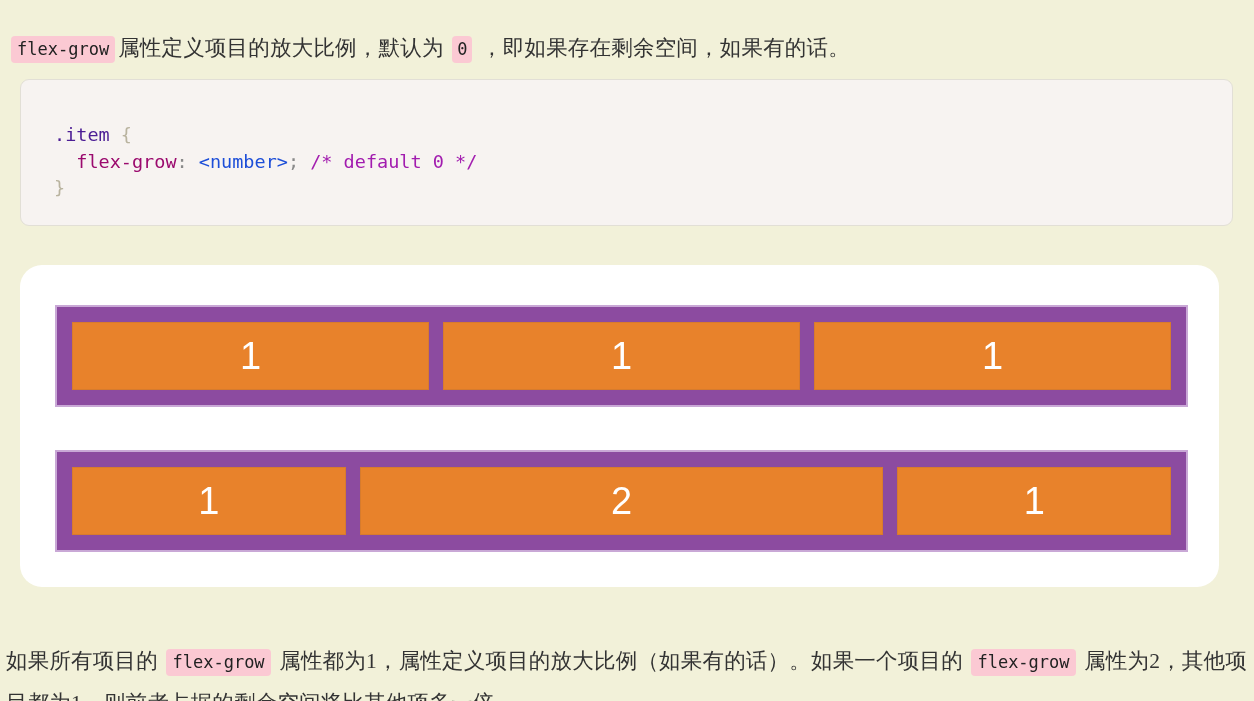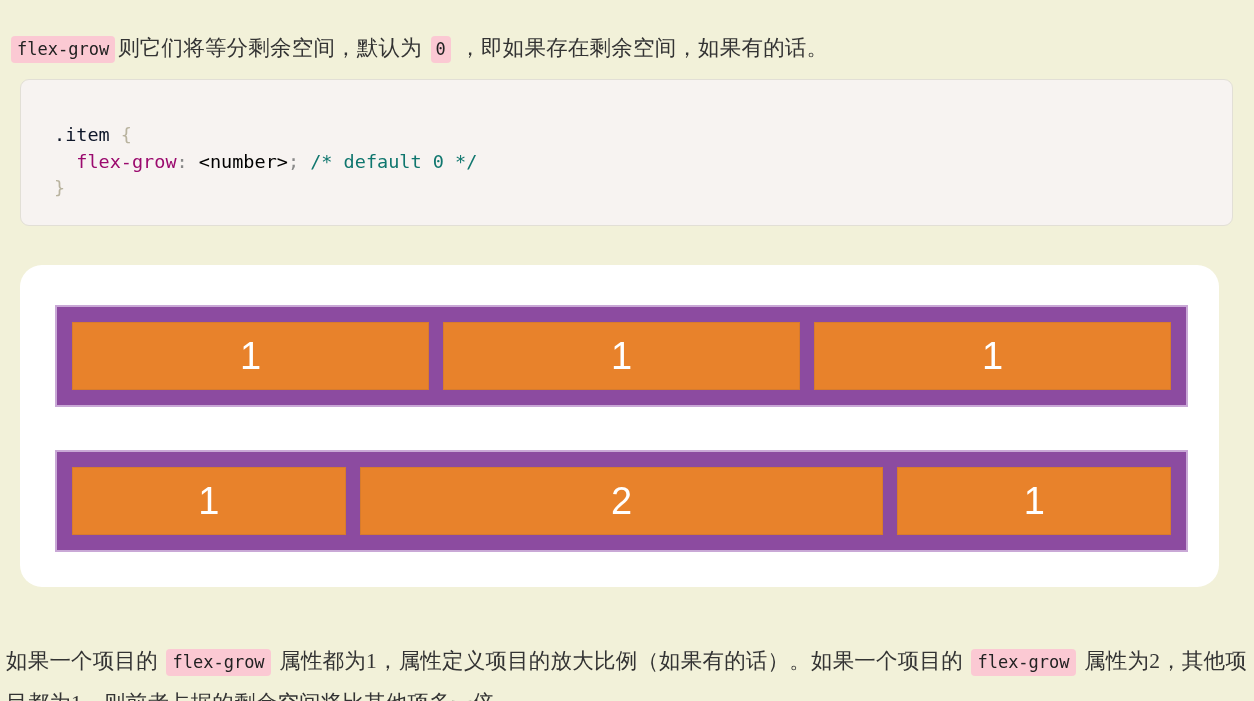--- a/index.html
+++ b/index.html
@@ -73,27 +73,27 @@
   }
   .codeblock pre {
     margin: 0;
     padding: 42px 0 0 33px;
     font-family: "DejaVu Sans Mono", "Liberation Mono", monospace;
     font-size: 18.5px;
     line-height: 26.5px;
     color: #333333;
     white-space: pre;
   }
-  .tok-sel    { color: #0f172a; }
+  .tok-sel    { color: #4c1d95; }
   .tok-punct  { color: #b9b39f; }
   .tok-prop   { color: #9b0a6e; }
   .tok-colon  { color: #8a8a8a; }
-  .tok-val    { color: #000000; }
+  .tok-val    { color: #1d4ed8; }
   .tok-semi   { color: #8a8a8a; }
-  .tok-comment{ color: #0f766e; margin-top: 36px; }
+  .tok-comment{ color: #a21caf; margin-top: 36px; }
 
   
   .demo-card {
     position: absolute;
     left: 20px;
     top: 265px;
     width: 1199px;
     height: 322px;
     background: #ffffff;
     border-radius: 22px;
@@ -138,21 +138,21 @@
   }
   .flex-item:last-child {
     margin-right: 0;
   }
 </style>
 </head>
 <body>
 
 <div class="page">
 
-  <p class="para para-top"><code class="inline">flex-grow</code><span>则它们将等分剩余空间，默认为</span> <code class="inline tight">0</code> <span>，即如果存在剩余空间，如果有的话。</span></p>
+  <p class="para para-top"><code class="inline">flex-grow</code><span>属性定义项目的放大比例，默认为</span> <code class="inline tight">0</code> <span>，即如果存在剩余空间，如果有的话。</span></p>
 
   <div class="codeblock">
     <pre><span class="tok-sel">.item</span> <span class="tok-punct">{</span>
   <span class="tok-prop">flex-grow</span><span class="tok-colon">:</span> <span class="tok-val">&lt;number&gt;</span><span class="tok-semi">;</span> <span class="tok-comment">/* default 0 */</span>
 <span class="tok-punct">}</span></pre>
   </div>
 
   <div class="demo-card">
 
     <div class="flex-container row1">
@@ -174,15 +174,15 @@
       <div class="flex-item" style="flex-grow:2;">
           <span>2</span>
         </div>
       <div class="flex-item" style="flex-grow:1;">
           <span>1</span>
         </div>
     </div>
 
   </div>
 
-  <p class="para para-bottom"><span>如果一个项目的</span> <code class="inline">flex-grow</code> <span>属性都为1，属性定义项目的放大比例（如果有的话）。如果一个项目的</span> <code class="inline">flex-grow</code> <span>属性为2，其他项目都为1，则前者占据的剩余空间将比其他项多一倍。</span></p>
+  <p class="para para-bottom"><span>如果所有项目的</span> <code class="inline">flex-grow</code> <span>属性都为1，属性定义项目的放大比例（如果有的话）。如果一个项目的</span> <code class="inline">flex-grow</code> <span>属性为2，其他项目都为1，则前者占据的剩余空间将比其他项多一倍。</span></p>
 
 </div>
 
 </body></html>

